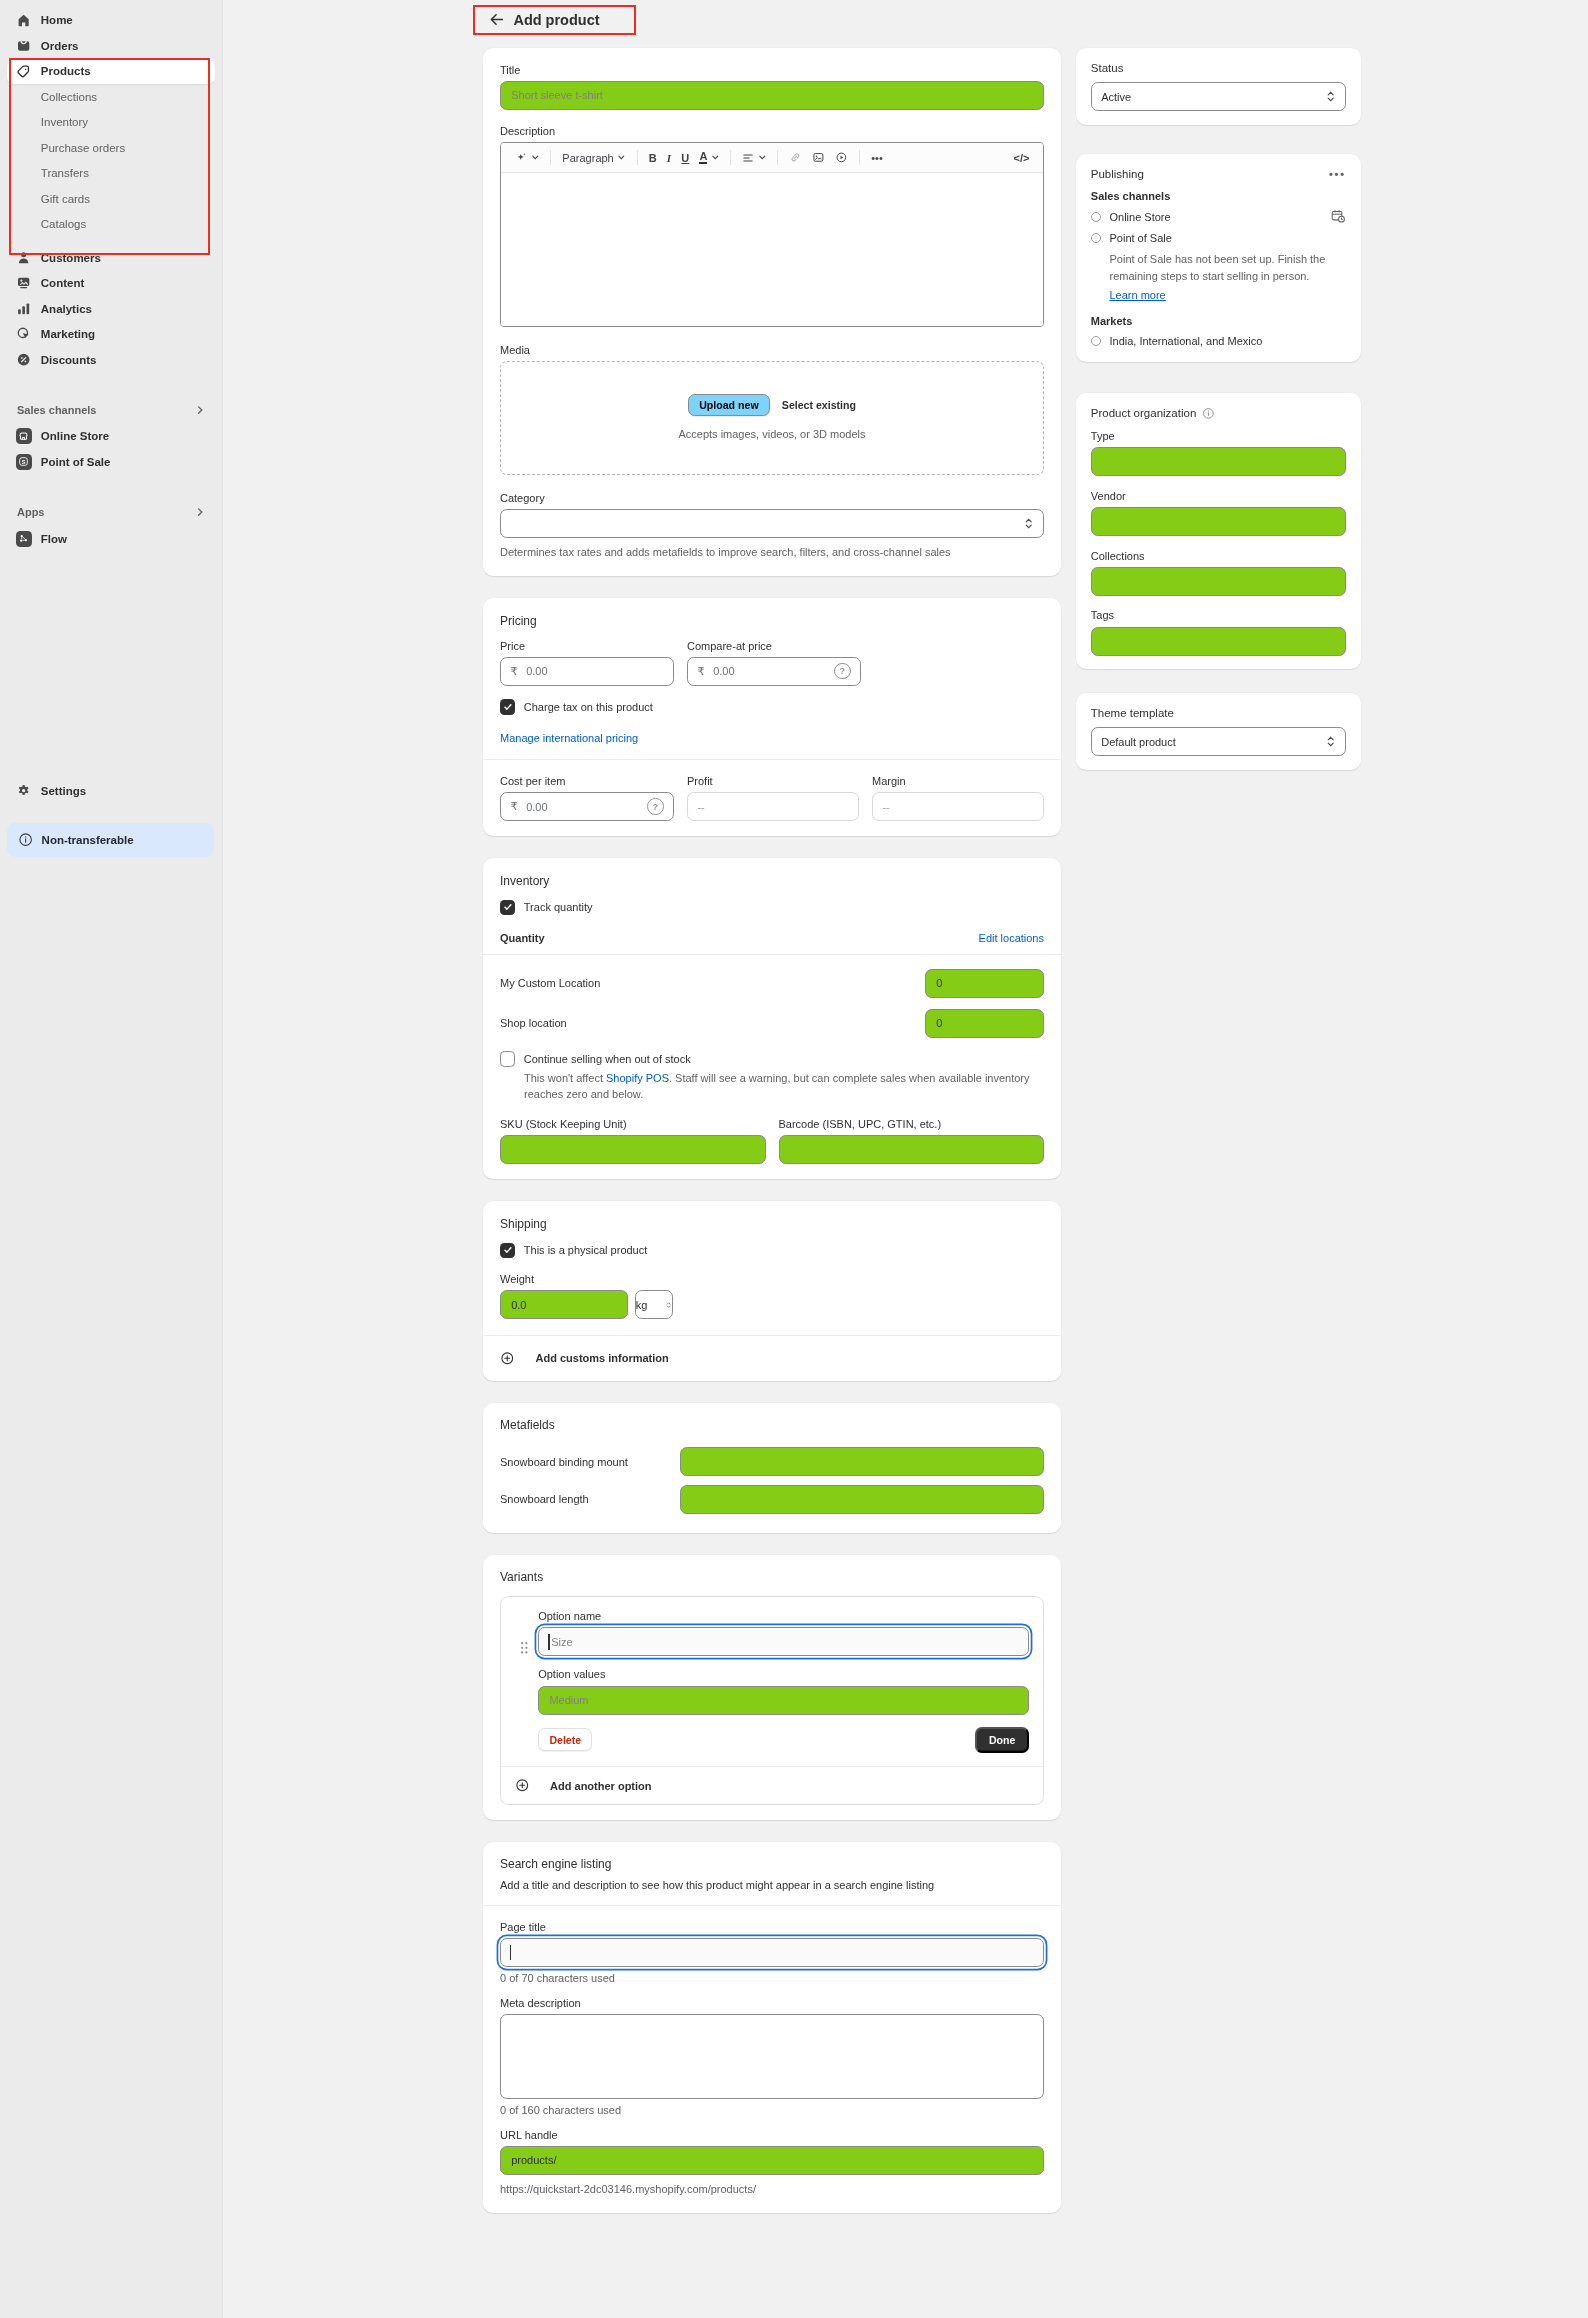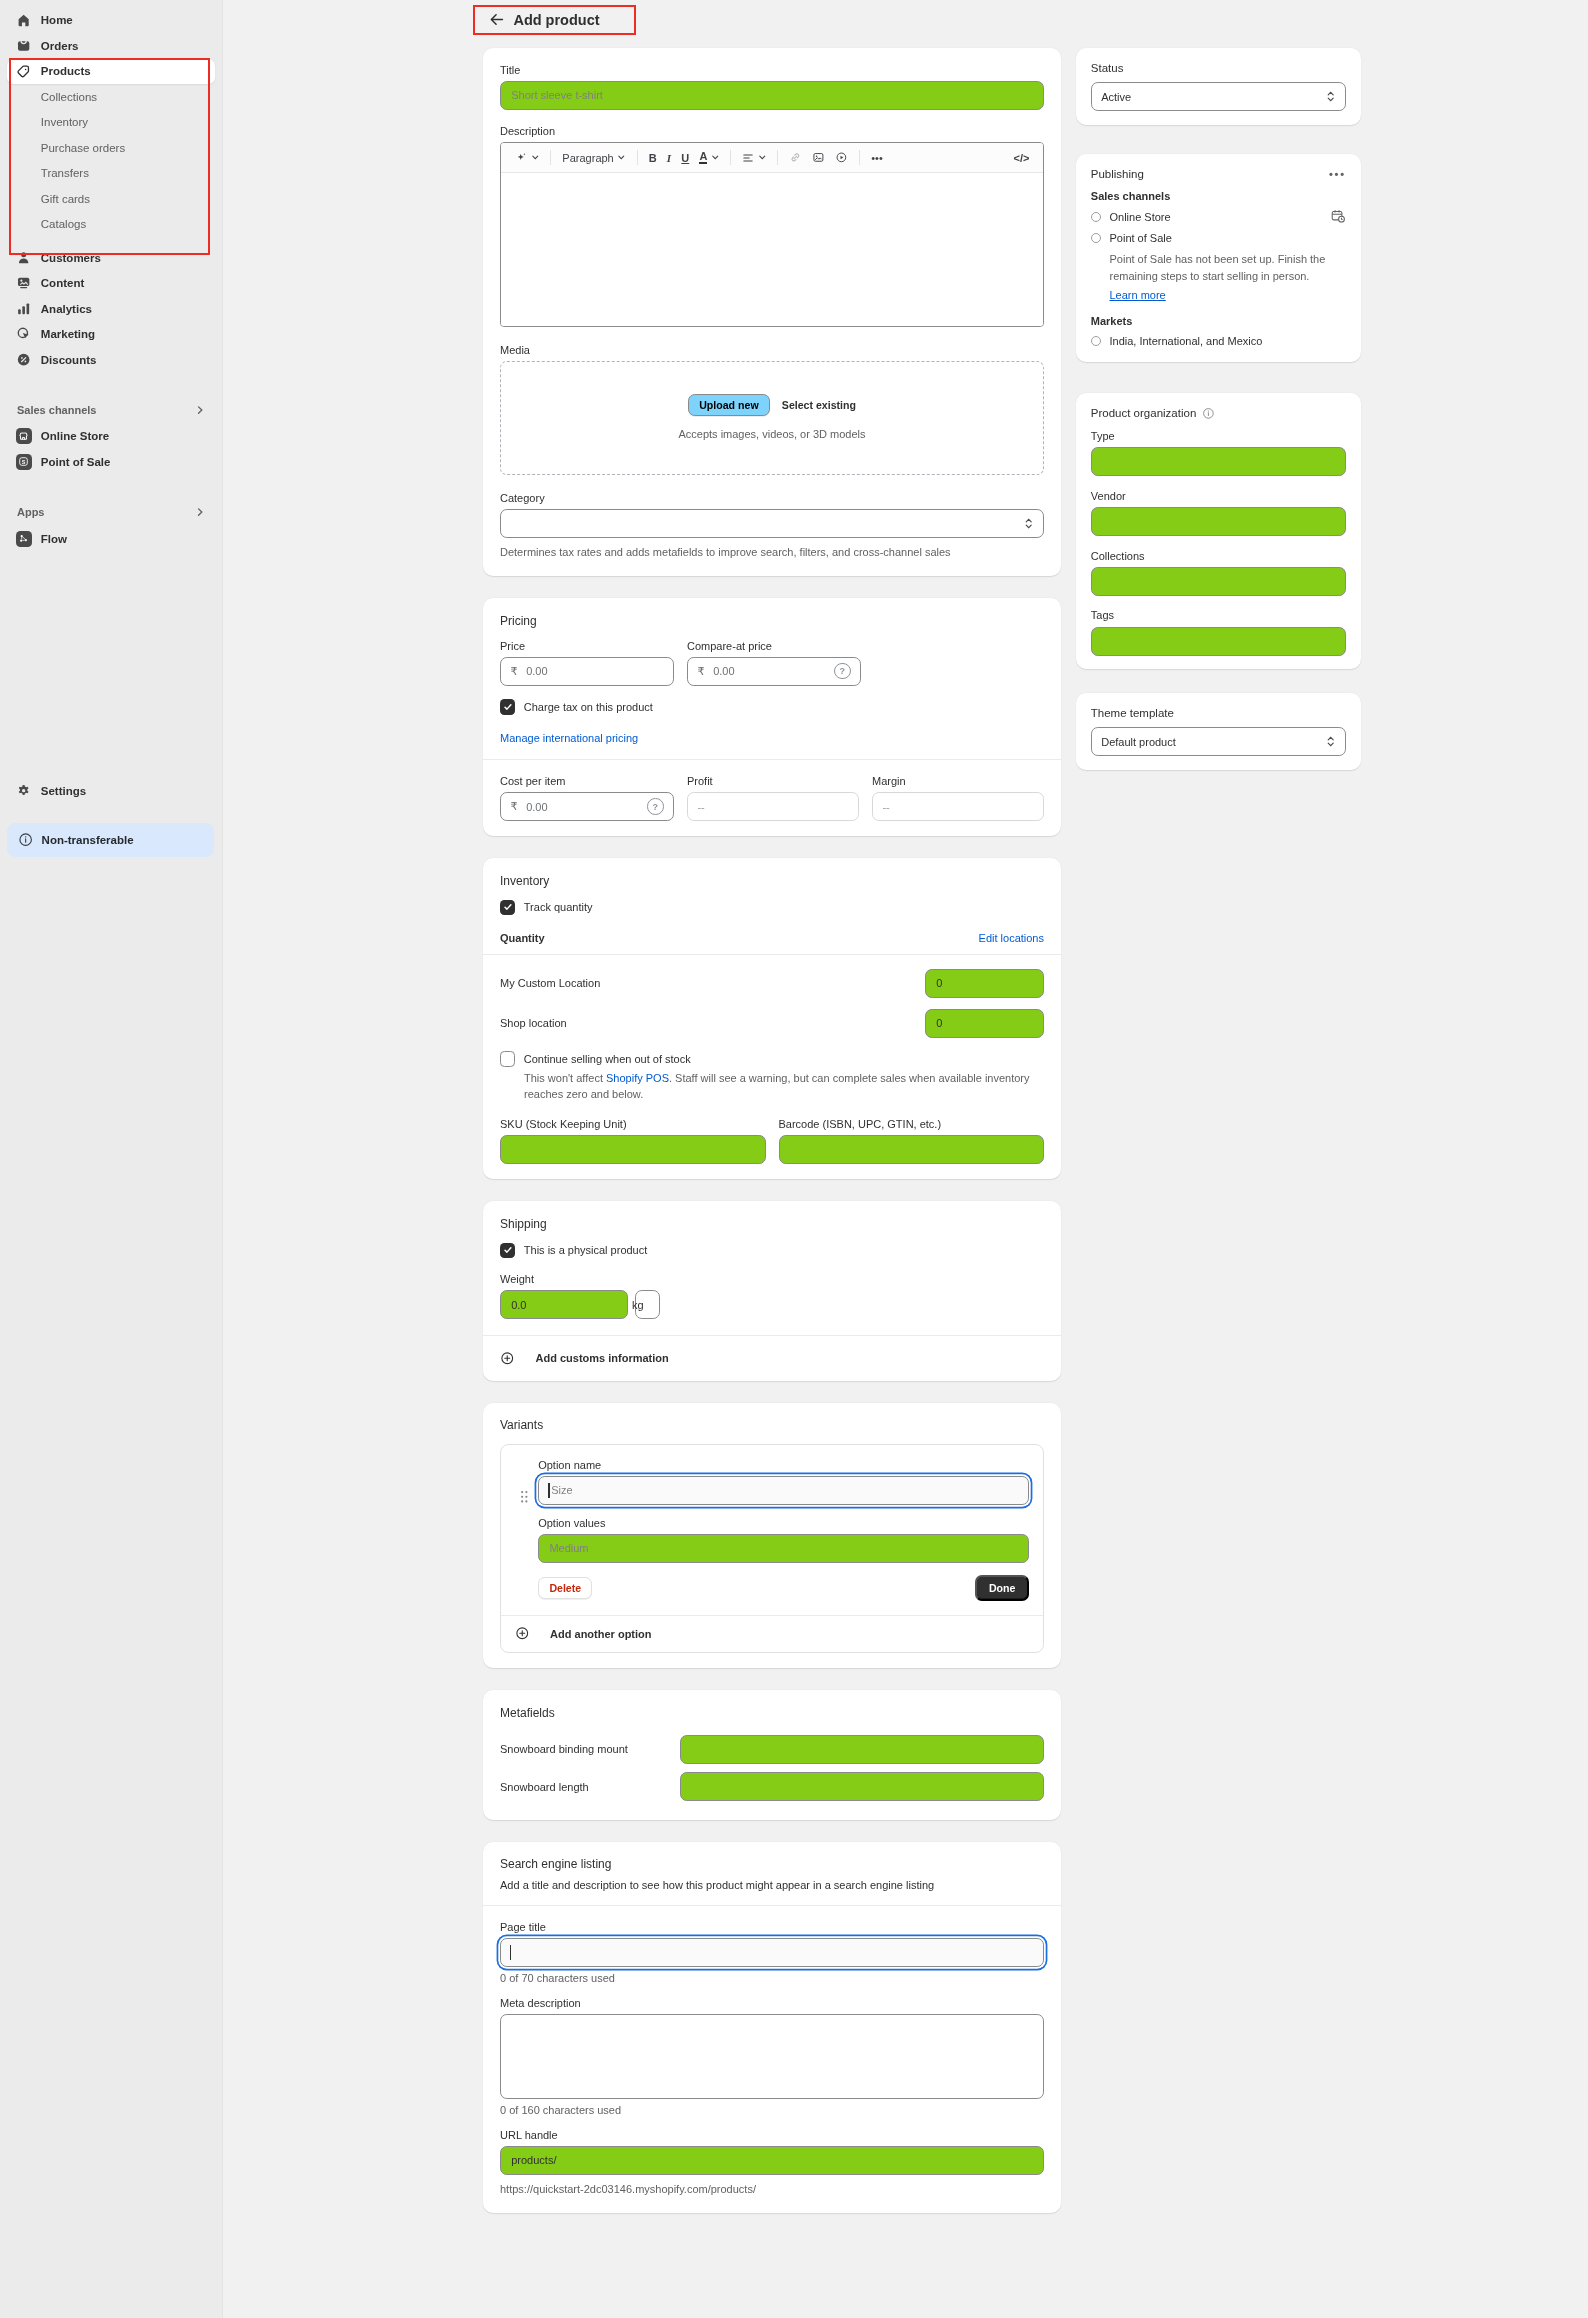--- a/index.html
+++ b/index.html
@@ -85,21 +85,21 @@
   .fld{width:174px}
   .fld.grow{flex:1}
   
   .between{display:flex;align-items:center;justify-content:space-between}
   .inv-row{display:flex;align-items:center;justify-content:space-between;margin-bottom:11px}
   .qty-inp{width:119px}
   .indent{margin-left:24px}
   
   .weight-row{display:flex;gap:6.8px;align-items:center}
   .w-inp{width:128px}
-  .unit-sel{width:25px;box-sizing:border-box;height:29px;border:0.9px solid #8a8a8a;border-radius:6.8px;display:flex;
+  .unit-sel{width:38px;box-sizing:border-box;height:29px;border:0.9px solid #8a8a8a;border-radius:6.8px;display:flex;
     align-items:center;justify-content:center;gap:19px;cursor:pointer;background:#fff}
   .add-row{display:flex;align-items:center;gap:21px;font-weight:700;font-size:11px;cursor:pointer}
   
   .opt-card{border:0.9px solid #e0e0e0;border-radius:8.5px;margin-top:1.7px}
   .opt-body{display:flex;padding:13.6px 13.6px 0 10.2px}
   .drag{width:27px;color:#8a8a8a;padding-top:31px;display:flex;justify-content:center;cursor:grab}
   .opt-fields{flex:1}
   .btn-row{display:flex;align-items:center;justify-content:space-between;margin:12px 0 13.6px}
   .btn-delete{background:#fff;border:0.9px solid #e0e0e0;border-radius:6.8px;padding:4.3px 10.2px;color:#c5280c;
     font-weight:700;font-size:10.6px;box-shadow:0 0.9px 0 rgba(0,0,0,.06);cursor:pointer}
@@ -543,20 +543,32 @@
                 </svg>
             </div>
           </div>
           <div class="divider"></div>
           <div class="add-row">
             <svg width="14.5" height="14.5" viewBox="0 0 20 20" fill="none" stroke="#303030" stroke-width="1.5" stroke-linecap="round">
                 <circle cx="10" cy="10" r="7.4"></circle>
                 <path d="M10 6.6v6.8M6.6 10h6.8"></path>
               </svg>
             <span>Add customs information</span>
+          </div>
+        </section>
+
+        <section class="card">
+          <h2 style="margin-bottom:15.3px">Metafields</h2>
+          <div class="mf-row">
+            <span class="mf-lbl">Snowboard binding mount</span>
+            <input class="inp" style="">
+          </div>
+          <div class="mf-row" style="margin-bottom:3.4px">
+            <span class="mf-lbl">Snowboard length</span>
+            <input class="inp" style="">
           </div>
         </section>
 
         <section class="card">
           <h2>Variants</h2>
           <div class="opt-card">
             <div class="opt-body">
               <span class="drag">
                 <svg width="8.5" height="13.6" viewBox="0 0 10 16" fill="#8a8a8a">
                     <circle cx="2.5" cy="2.5" r="1.3"></circle>
@@ -586,32 +598,20 @@
               <svg width="14.5" height="14.5" viewBox="0 0 20 20" fill="none" stroke="#303030" stroke-width="1.5" stroke-linecap="round">
                   <circle cx="10" cy="10" r="7.4"></circle>
                   <path d="M10 6.6v6.8M6.6 10h6.8"></path>
                 </svg>
               <span style="font-weight:600">Add another option</span>
             </div>
           </div>
         </section>
 
         <section class="card">
-          <h2 style="margin-bottom:15.3px">Metafields</h2>
-          <div class="mf-row">
-            <span class="mf-lbl">Snowboard binding mount</span>
-            <input class="inp" style="">
-          </div>
-          <div class="mf-row" style="margin-bottom:3.4px">
-            <span class="mf-lbl">Snowboard length</span>
-            <input class="inp" style="">
-          </div>
-        </section>
-
-        <section class="card">
           <h2 style="margin-bottom:7.7px">Search engine listing</h2>
           <div style="font-size:11px">Add a title and description to see how this product might appear in a search engine listing</div>
           <div class="divider" style="margin-top:13.6px"></div>
           <label class="lbl">Page title</label>
           <div style="position:relative">
             <input class="inp focusring" style="">
             <span class="caret"></span>
           </div>
           <div class="count">0 of 70 characters used</div>
           <label class="lbl">Meta description</label>

